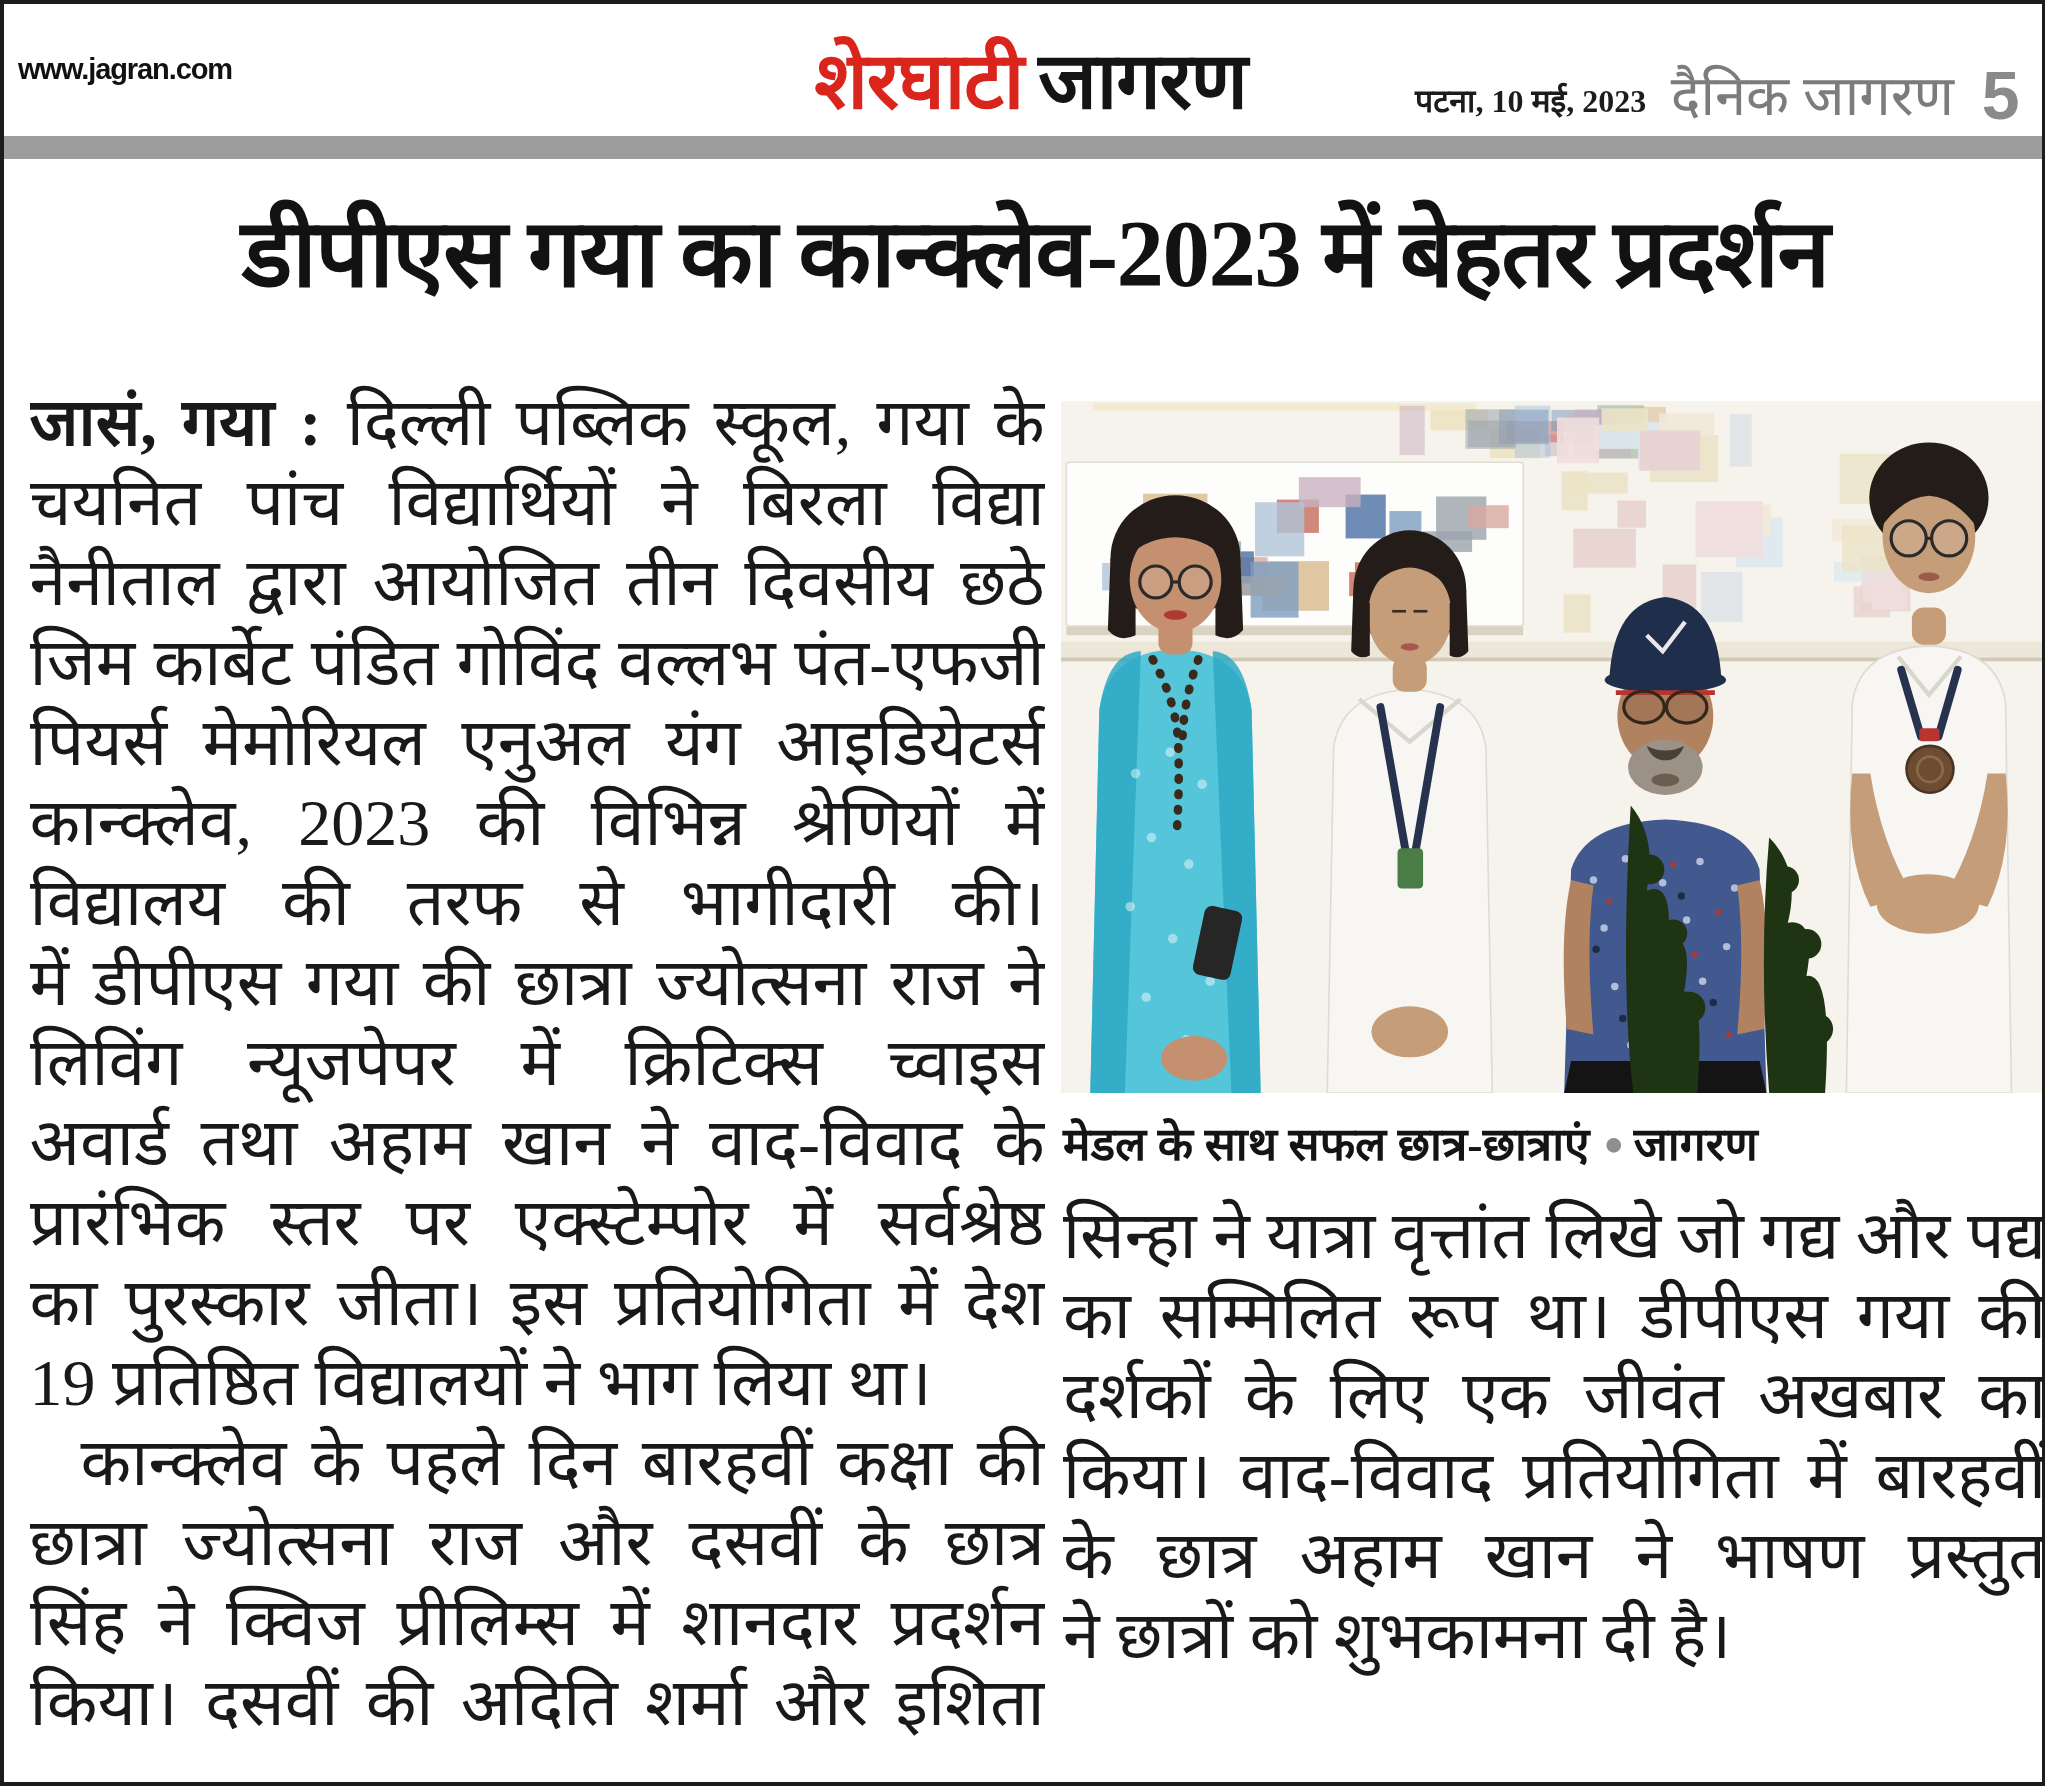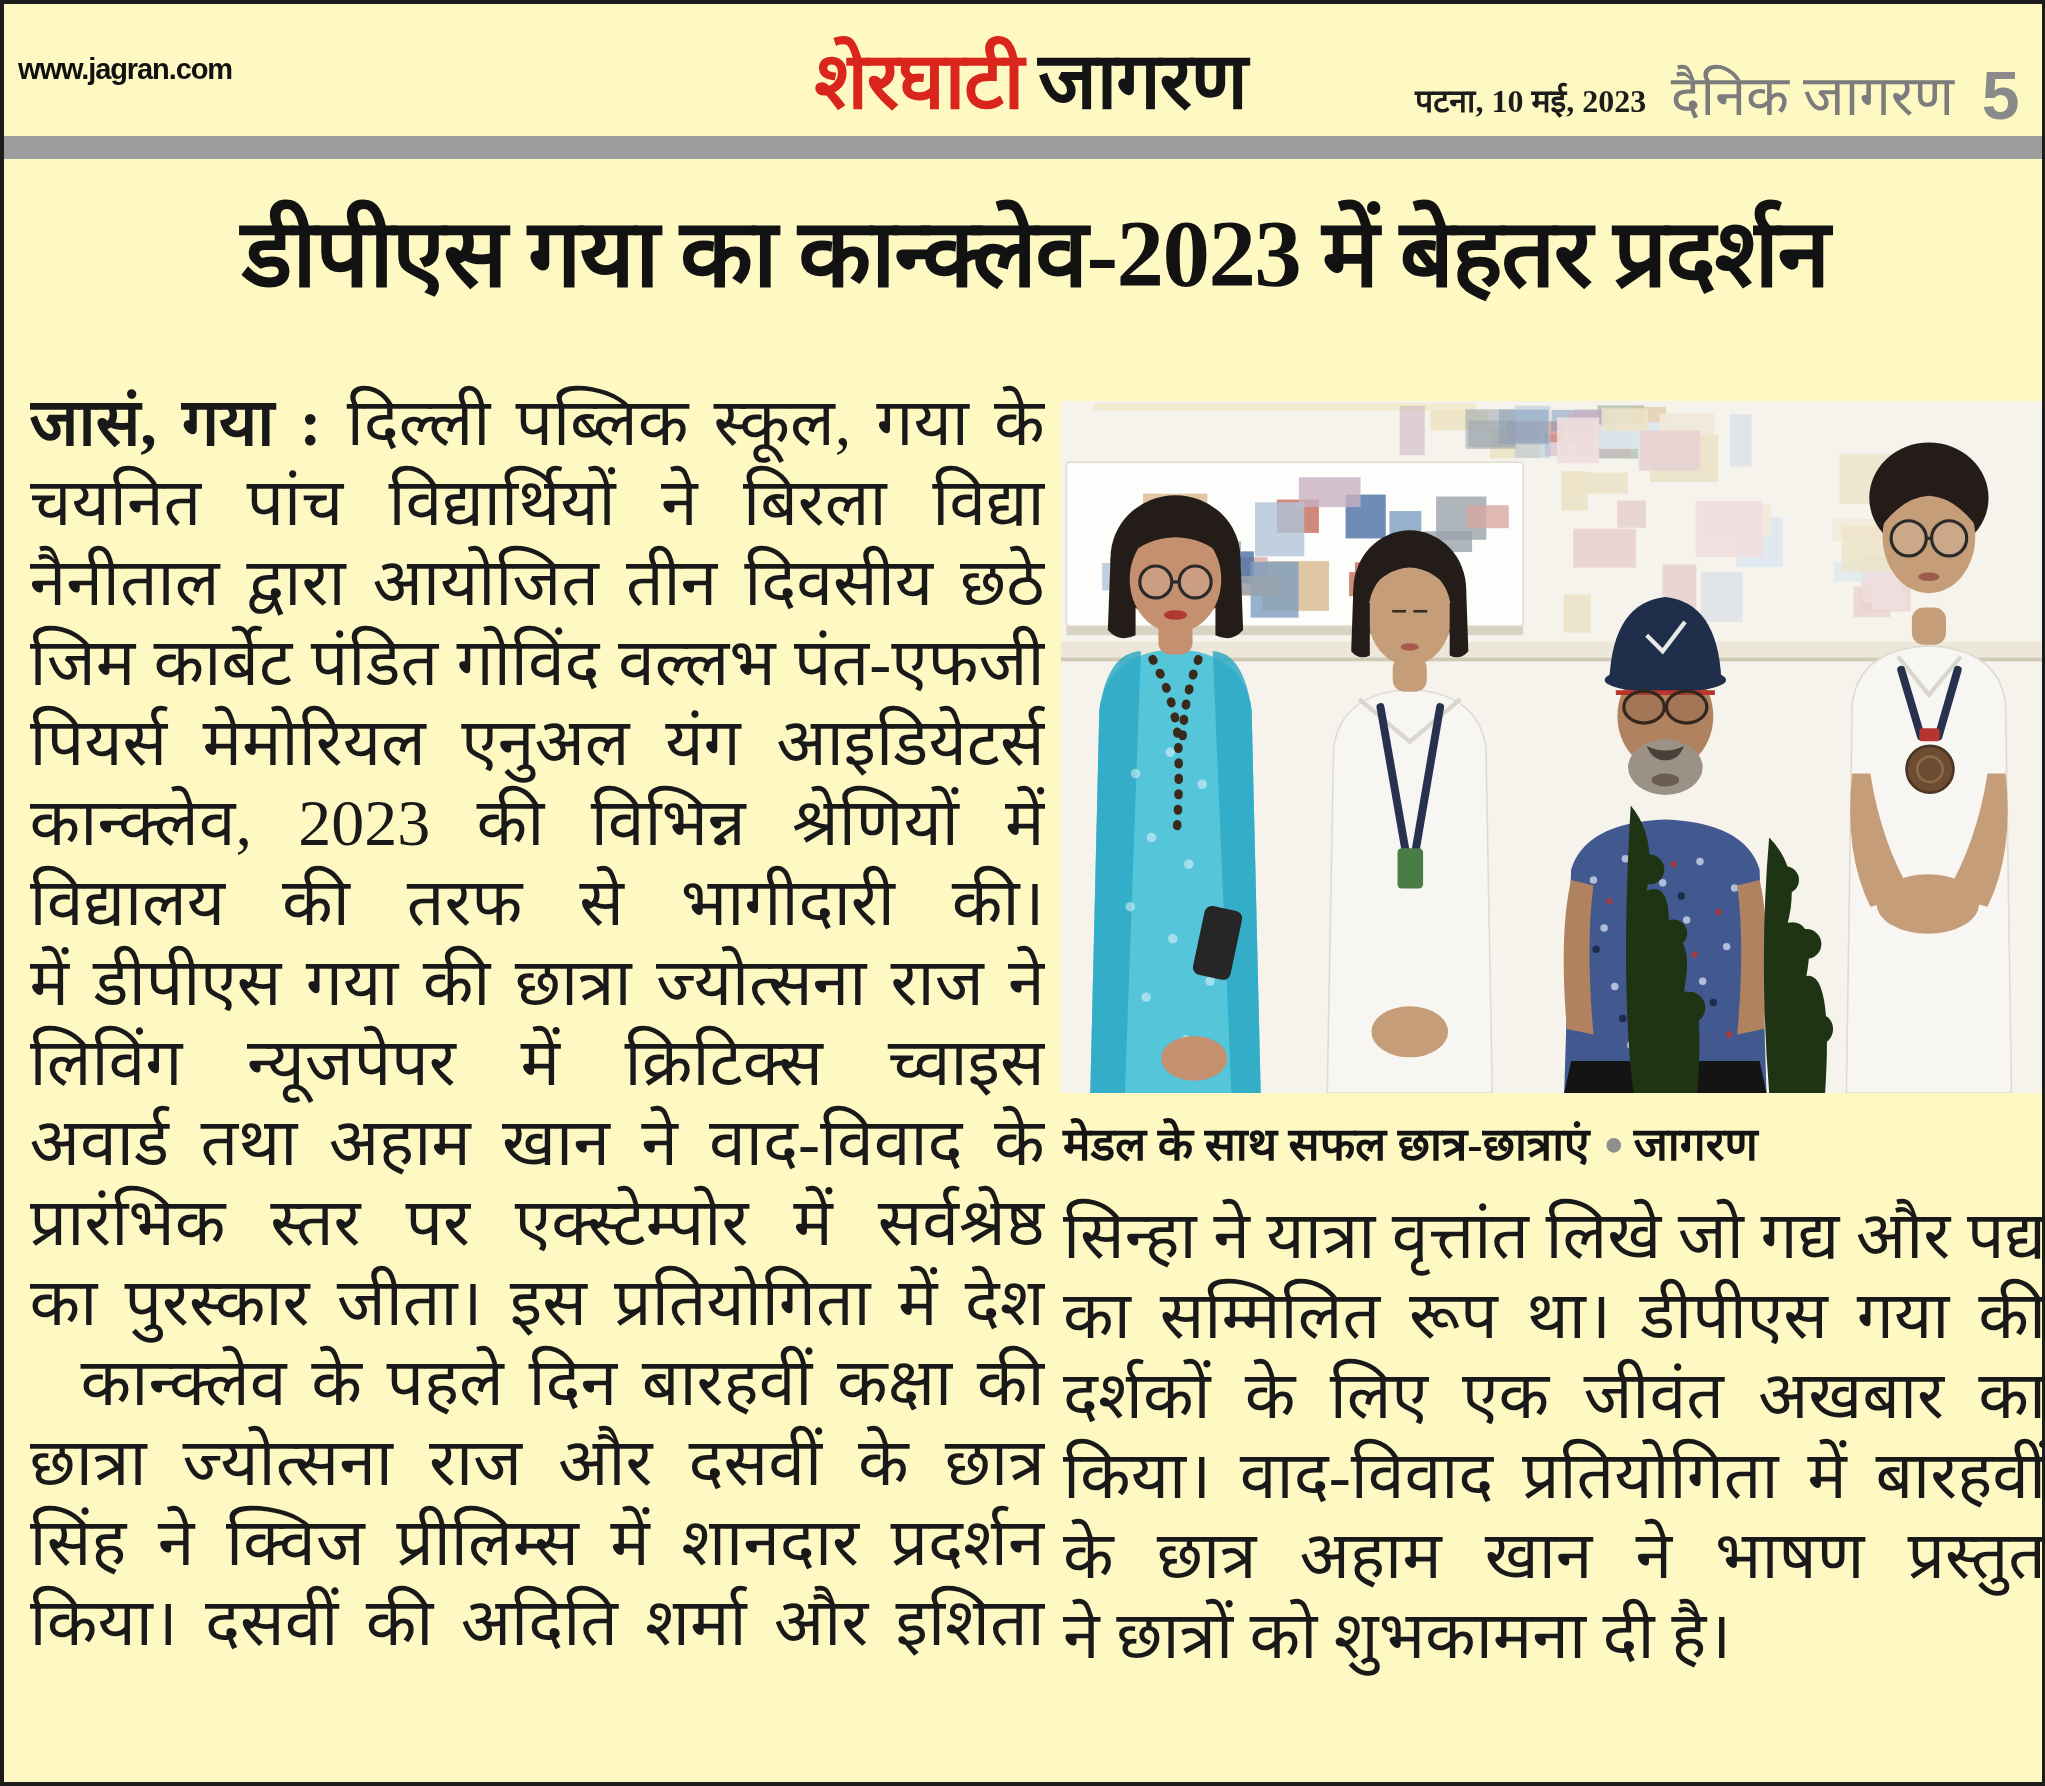--- a/index.html
+++ b/index.html
@@ -1,18 +1,18 @@
 <!DOCTYPE html>
 <html lang="hi" style="--wall: #f6f3ec; --board: #fdfdfb; --ledge: #ece7d8; --ledge-line: #cfc9b6; --hair: #241c18; --skin1: #c49070; --skin2: #c59d78; --skin3: #b1825f; --teal: #55c5da; --teal-dark: #2fa9c4; --white-shirt: #f7f6f2; --navy-cap: #1f2e4a; --shirt-blue: #42598f; --pants: #141414; --beard: #9b9186; --foliage: #1e3413; --medal: #6e4c31; --red-acc: #b8352f; --lanyard: #27324f; --bead: #3a2a1c; --greencard: #4a7d46;font-size:8.5px"><head>
 <meta charset="utf-8">
 <style>
   html,body{margin:0;padding:0;background:#e9e9e9;}
   .page{
     position:relative; width:2046px; height:1786px; box-sizing:border-box;
-    background:#fef9c3; border:4.3px solid #1c1c1c; overflow:hidden;
+    background:#ffffff; border:4.3px solid #1c1c1c; overflow:hidden;
     font-family:"Liberation Serif", serif; color:#161616;
   }
   
   .url{position:absolute; left:14px; top:49px; font-family:"Liberation Sans",sans-serif;
        font-weight:bold; font-size:29px; letter-spacing:-1.1px; color:#111;}
   .masthead{position:absolute; left:15px; right:0; top:20px; text-align:center;
        font-weight:bold; font-size:79px; letter-spacing:-1.1px; white-space:nowrap;}
   .mast-red{color:#da251c;} .mast-black{color:#141414; margin-left:15px;}
   .dateline{position:absolute; right:22.4px; top:51px; white-space:nowrap;}
   .dateline .d{font-size:32px; font-weight:bold; color:#1c1c1c; vertical-align:baseline;margin-left:32px;}
@@ -84,20 +84,21 @@
       <div class="line j">नैनीताल द्वारा आयोजित तीन दिवसीय छठे</div>
       <div class="line j">जिम कार्बेट पंडित गोविंद वल्लभ पंत-एफजी</div>
       <div class="line j">पियर्स मेमोरियल एनुअल यंग आइडियेटर्स</div>
       <div class="line j">कान्क्लेव, 2023 की विभिन्न श्रेणियों में</div>
       <div class="line j">विद्यालय की तरफ से भागीदारी की। प्रतियोगिता</div>
       <div class="line j">में डीपीएस गया की छात्रा ज्योत्सना राज ने</div>
       <div class="line j">लिविंग न्यूजपेपर में क्रिटिक्स च्वाइस म्यूजिक</div>
       <div class="line j">अवार्ड तथा अहाम खान ने वाद-विवाद के</div>
       <div class="line j">प्रारंभिक स्तर पर एक्स्टेम्पोर में सर्वश्रेष्ठ वक्ता</div>
       <div class="line j">का पुरस्कार जीता। इस  प्रतियोगिता में देश के</div>
+      <div class="line">19 प्रतिष्ठित विद्यालयों ने भाग लिया था।</div>
       <div class="line j ind">कान्क्लेव के पहले दिन बारहवीं कक्षा की</div>
       <div class="line j">छात्रा ज्योत्सना राज और दसवीं के छात्र श्रीसेय</div>
       <div class="line j">सिंह ने क्विज प्रीलिम्स में शानदार प्रदर्शन</div>
       <div class="line j">किया। दसवीं की अदिति शर्मा और इशिता</div>
     </section>
 
   <figure class="photo">
     <svg viewBox="0 0 1848 1300" preserveAspectRatio="none">
 
       <rect class="wall" x="0" y="0" width="1848" height="1300"></rect>

